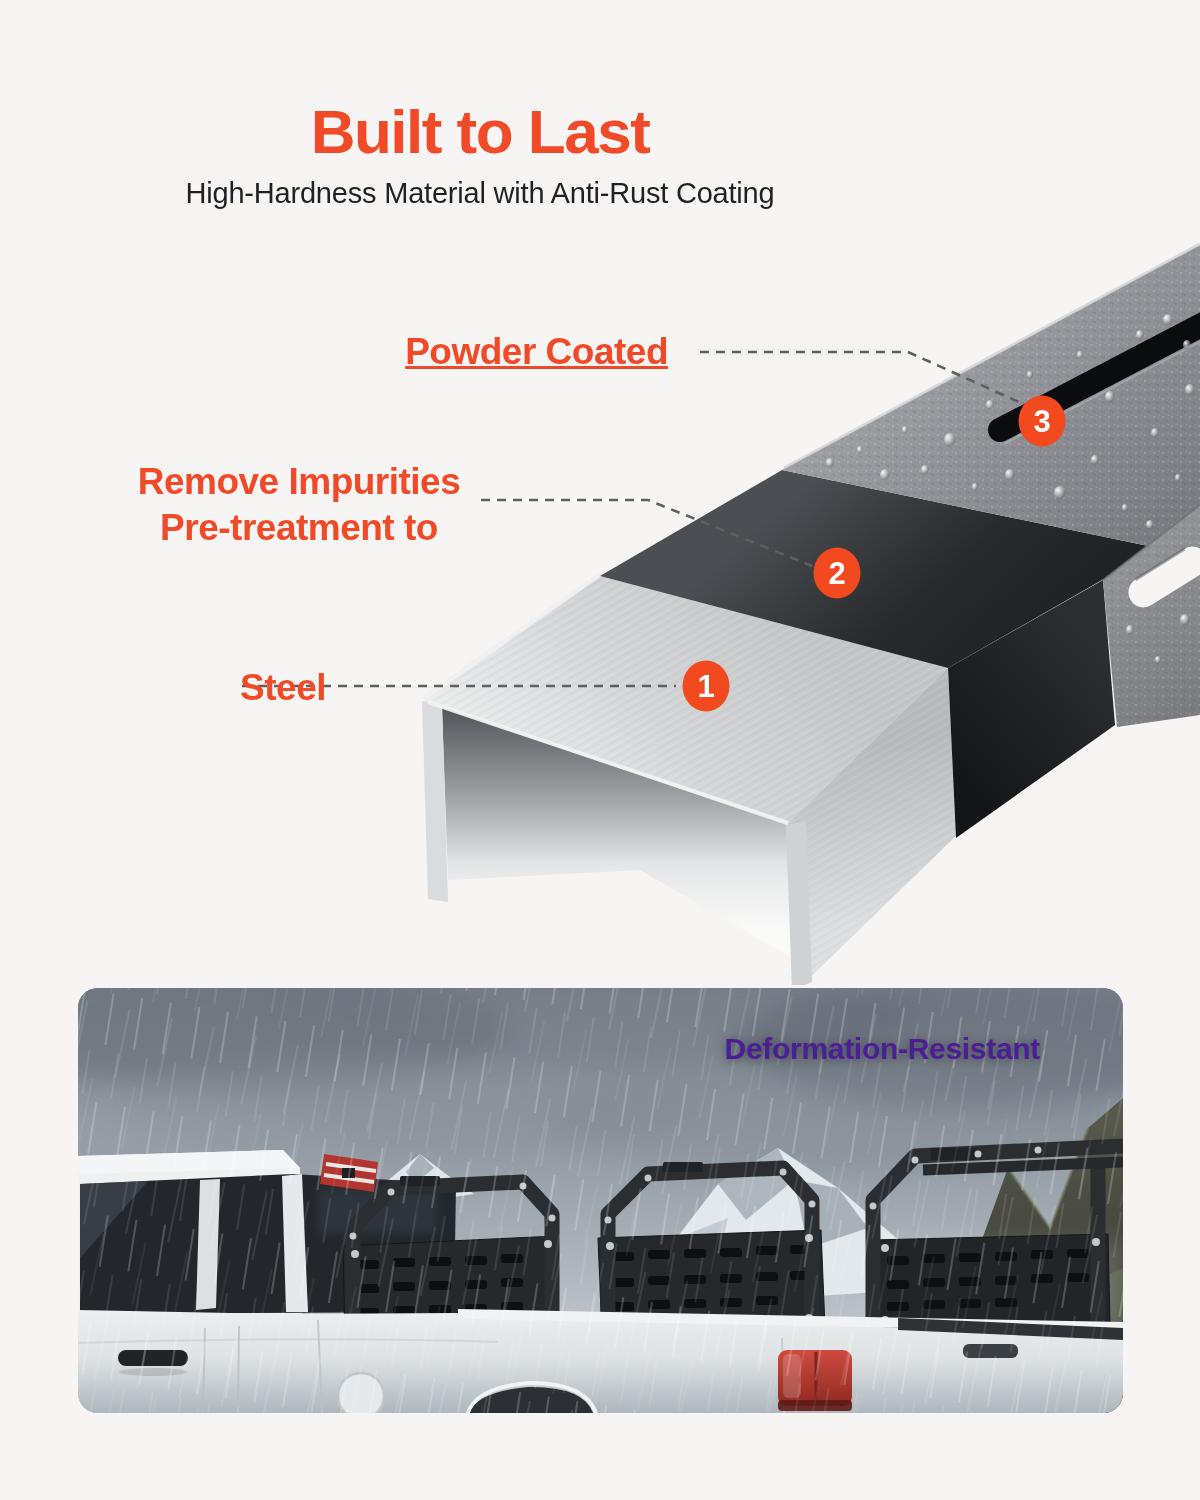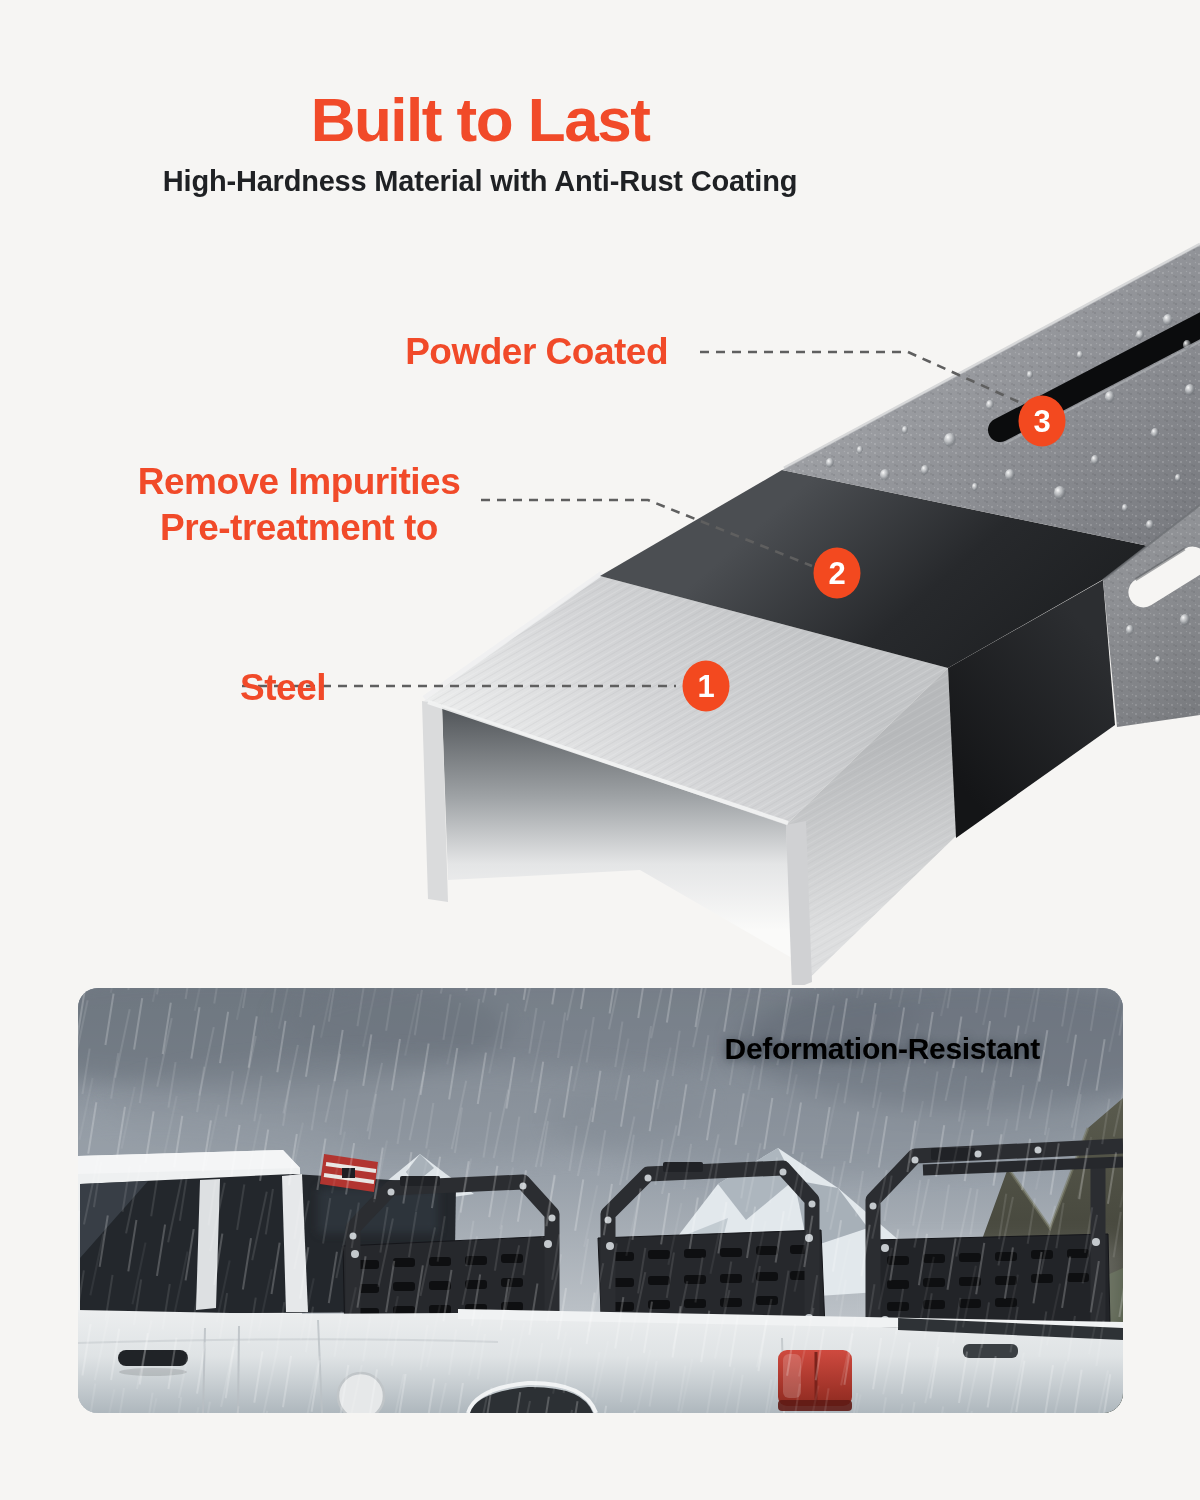--- a/index.html
+++ b/index.html
@@ -1,38 +1,38 @@
 <!DOCTYPE html>
 <html><head>
 <meta charset="utf-8">
 <style>
   html,body{margin:0;padding:0;}
   body{font-family:"Liberation Sans","DejaVu Sans",sans-serif;}
   .page{position:relative;width:1200px;height:1500px;background:#f6f5f3;overflow:hidden;}
 
   
-  .hdr{position:absolute;top:0;left:0;width:960px;text-align:center;}
+  .hdr{position:absolute;top:12px;left:0;width:960px;text-align:center;}
   .title{margin:0;padding-top:88px;font-size:62px;line-height:64px;font-weight:bold;
          letter-spacing:-1.5px;color:#f14a29;}
-  .subtitle{margin:0;padding-top:12px;font-size:29px;line-height:34px;font-weight:700;
+  .subtitle{margin:0;padding-top:12px;font-size:29px;line-height:34px;font-weight:400;
             color:#1f2124;letter-spacing:-0.2px;}
 
   
   .diagram{position:absolute;top:225px;left:0;width:1200px;height:760px;}
   .diagram svg{position:absolute;top:0;left:0;}
   .lbl{position:absolute;font-weight:bold;color:#f14a29;letter-spacing:-0.5px;}
-  .lbl-powder{left:308px;top:105px;width:360px;font-size:37px;line-height:44px;text-align:right;}
+  .lbl-powder{left:308px;top:105px;width:360px;font-size:37px;line-height:44px;text-align:right;text-decoration:underline;}
   .lbl-pre{left:60px;top:234px;width:478px;font-size:37px;line-height:46px;text-align:center;}
   .lbl-steel{left:126px;top:441px;width:200px;font-size:37px;line-height:44px;text-align:right;}
 
   
   .photo-card{position:absolute;top:988px;left:78px;width:1045px;height:425px;
               border-radius:20px;overflow:hidden;background:#8d95a0;}
   .photo-card svg{position:absolute;top:0;left:0;}
-  .caption{position:absolute;color:#000000;font-weight:bold;font-size:30px;line-height:34px;
+  .caption{position:absolute;color:#4c1d95;font-weight:bold;font-size:30px;line-height:34px;
            text-align:right;letter-spacing:-0.3px;text-shadow:0 1px 8px rgba(30,40,50,.55);}
   .cap1{top:44px;right:83px;width:500px;}
   .cap2{top:112px;right:85px;width:400px;}
 </style>
 </head>
 <body>
 
 <div class="page">
 
   <header class="hdr">

